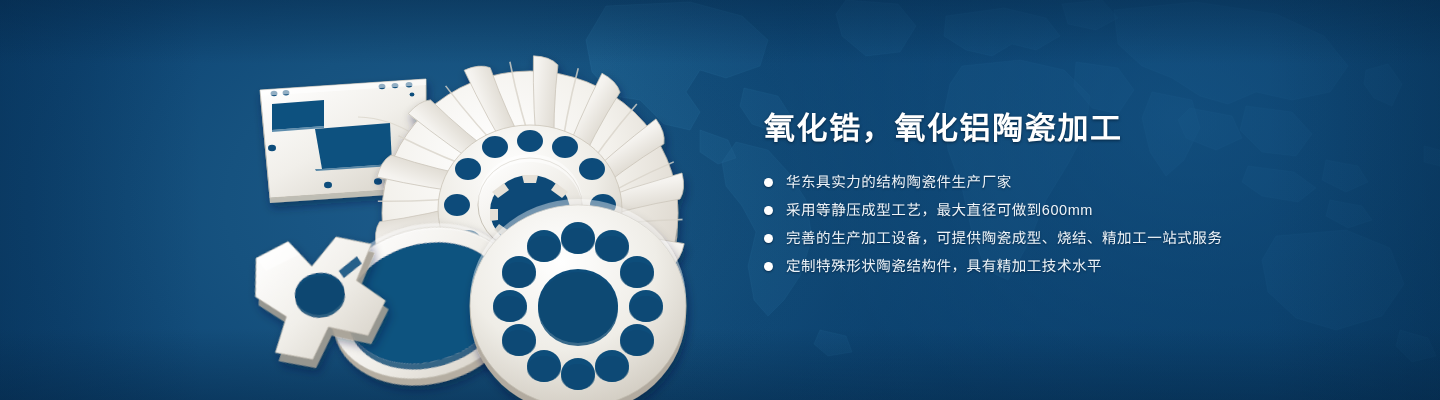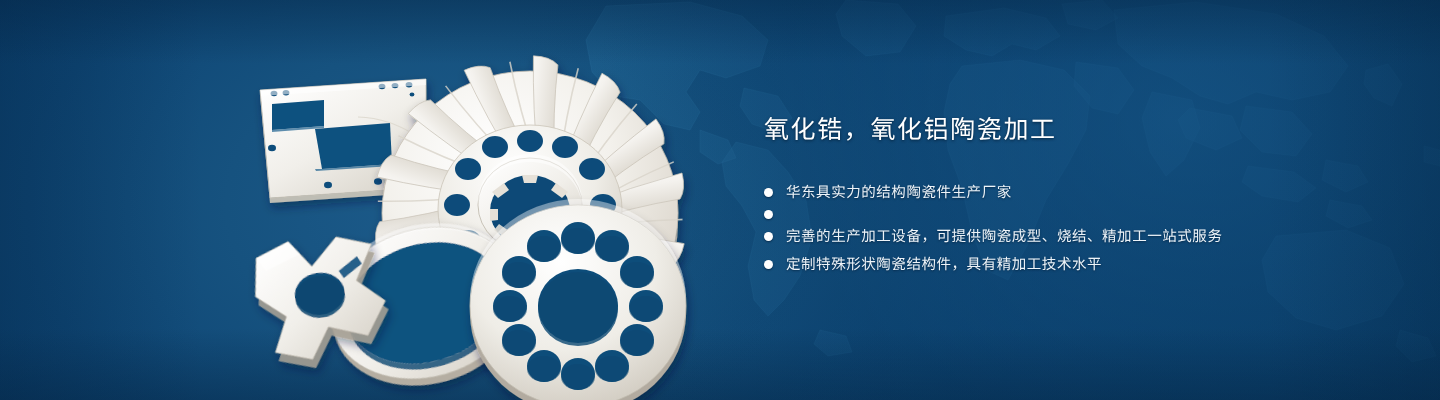--- a/index.html
+++ b/index.html
@@ -49,30 +49,30 @@
 
   
   .copy{
     position:absolute;
     left:764px;top:108px;
     width:560px;
   }
   .headline{
     margin:0;
     color:#ffffff;
-    font-size:25px;
-    font-weight:400;
+    font-size:31px;
+    font-weight:700;
     letter-spacing:1.6px;
     line-height:42px;
     text-shadow:0 1px 3px rgba(2,24,46,.75);
     white-space:nowrap;
   }
   .bullets{
     list-style:none;
-    margin:32px 0 0 0;padding:0;
+    margin:22px 0 0 0;padding:0;
   }
   .bullets li{
     display:flex;align-items:center;
     margin-bottom:7px;
     white-space:nowrap;
   }
   .dot{
     flex:0 0 auto;
     width:9px;height:9px;
     border-radius:50%;
@@ -414,20 +414,21 @@
 
     <h1 class="headline">氧化锆，氧化铝陶瓷加工</h1>
 
     <ul class="bullets">
       <li>
         <span class="dot"></span>
         <span class="btext">华东具实力的结构陶瓷件生产厂家</span>
       </li>
       <li>
         <span class="dot"></span>
+        <span class="btext">采用等静压成型工艺，最大直径可做到600mm</span>
       </li>
       <li>
         <span class="dot"></span>
         <span class="btext">完善的生产加工设备，可提供陶瓷成型、烧结、精加工一站式服务</span>
       </li>
       <li>
         <span class="dot"></span>
         <span class="btext">定制特殊形状陶瓷结构件，具有精加工技术水平</span>
       </li>
     </ul>

